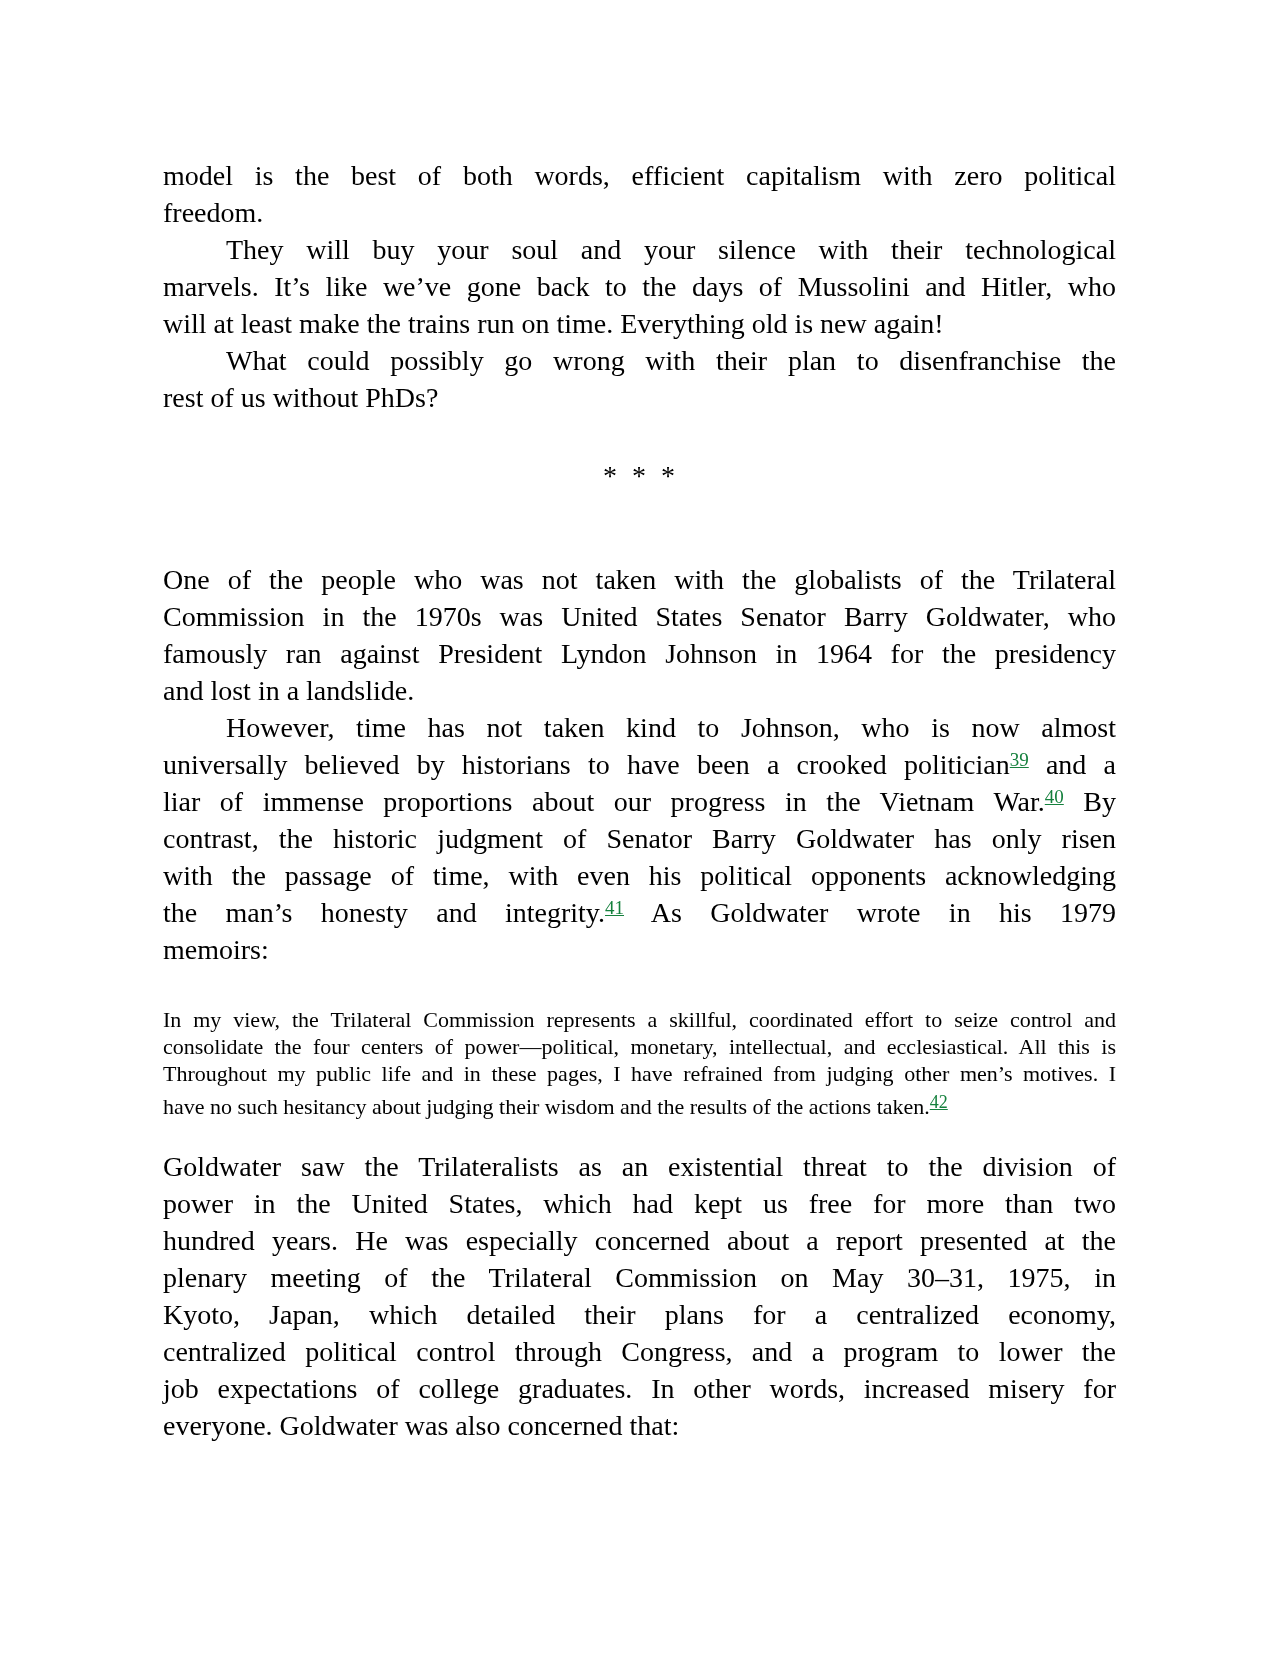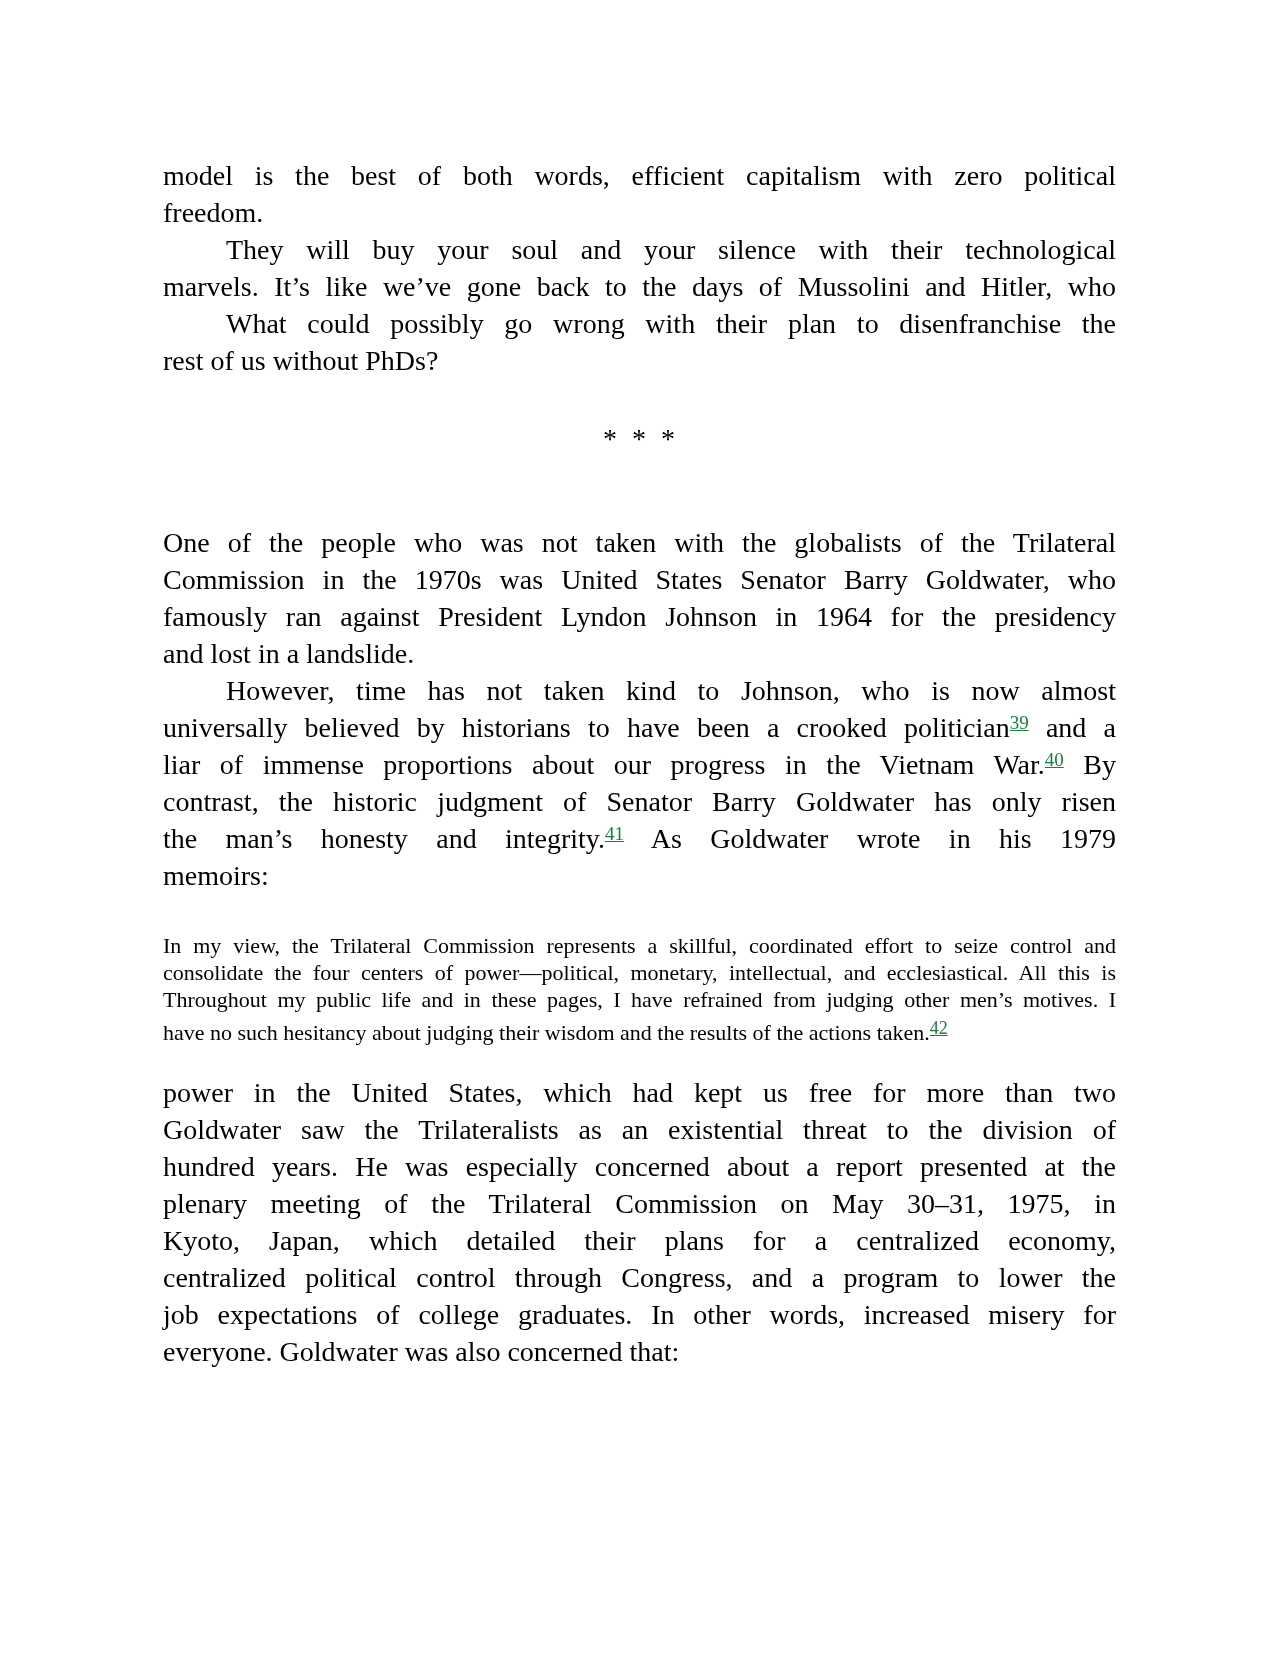--- a/index.html
+++ b/index.html
@@ -51,49 +51,51 @@
 
 <div class="page">
   <main class="content">
       <div class="para">
         <div class="line"><span>model is the best of both words, efficient capitalism with zero political</span></div>
         <div class="line last"><span>freedom.</span></div>
       </div>
       <div class="para">
         <div class="line indent"><span>They will buy your soul and your silence with their technological</span></div>
         <div class="line"><span>marvels. It’s like we’ve gone back to the days of Mussolini and Hitler, who</span></div>
+        <div class="line last"><span>will at least make the trains run on time. Everything old is new again!</span></div>
       </div>
       <div class="para">
         <div class="line indent"><span>What could possibly go wrong with their plan to disenfranchise the</span></div>
         <div class="line last"><span>rest of us without PhDs?</span></div>
       </div>
       <div class="separator">* * *</div>
       <div class="para">
         <div class="line"><span>One of the people who was not taken with the globalists of the Trilateral</span></div>
         <div class="line"><span>Commission in the 1970s was United States Senator Barry Goldwater, who</span></div>
         <div class="line"><span>famously ran against President Lyndon Johnson in 1964 for the presidency</span></div>
         <div class="line last"><span>and lost in a landslide.</span></div>
       </div>
       <div class="para">
         <div class="line indent"><span>However, time has not taken kind to Johnson, who is now almost</span></div>
         <div class="line"><span>universally believed by historians to have been a crooked politician</span><a class="fn">39</a><span> and a</span></div>
         <div class="line"><span>liar of immense proportions about our progress in the Vietnam War.</span><a class="fn">40</a><span> By</span></div>
         <div class="line"><span>contrast, the historic judgment of Senator Barry Goldwater has only risen</span></div>
+        <div class="line"><span>with the passage of time, with even his political opponents acknowledging</span></div>
         <div class="line"><span>the man’s honesty and integrity.</span><a class="fn">41</a><span> As Goldwater wrote in his 1979</span></div>
         <div class="line last"><span>memoirs:</span></div>
       </div>
       <div class="bq">
         <div class="line"><span>In my view, the Trilateral Commission represents a skillful, coordinated effort to seize control and</span></div>
         <div class="line"><span>consolidate the four centers of power—political, monetary, intellectual, and ecclesiastical. All this is</span></div>
         <div class="line"><span>Throughout my public life and in these pages, I have refrained from judging other men’s motives. I</span></div>
         <div class="line last"><span>have no such hesitancy about judging their wisdom and the results of the actions taken.</span><a class="fn">42</a></div>
       </div>
       <div class="para">
+        <div class="line"><span>Goldwater saw the Trilateralists as an existential threat to the division of</span></div>
         <div class="line"><span>power in the United States, which had kept us free for more than two</span></div>
-        <div class="line"><span>Goldwater saw the Trilateralists as an existential threat to the division of</span></div>
         <div class="line"><span>hundred years. He was especially concerned about a report presented at the</span></div>
         <div class="line"><span>plenary meeting of the Trilateral Commission on May 30–31, 1975, in</span></div>
         <div class="line"><span>Kyoto, Japan, which detailed their plans for a centralized economy,</span></div>
         <div class="line"><span>centralized political control through Congress, and a program to lower the</span></div>
         <div class="line"><span>job expectations of college graduates. In other words, increased misery for</span></div>
         <div class="line last"><span>everyone. Goldwater was also concerned that:</span></div>
       </div>
     </main>
 </div>
 

